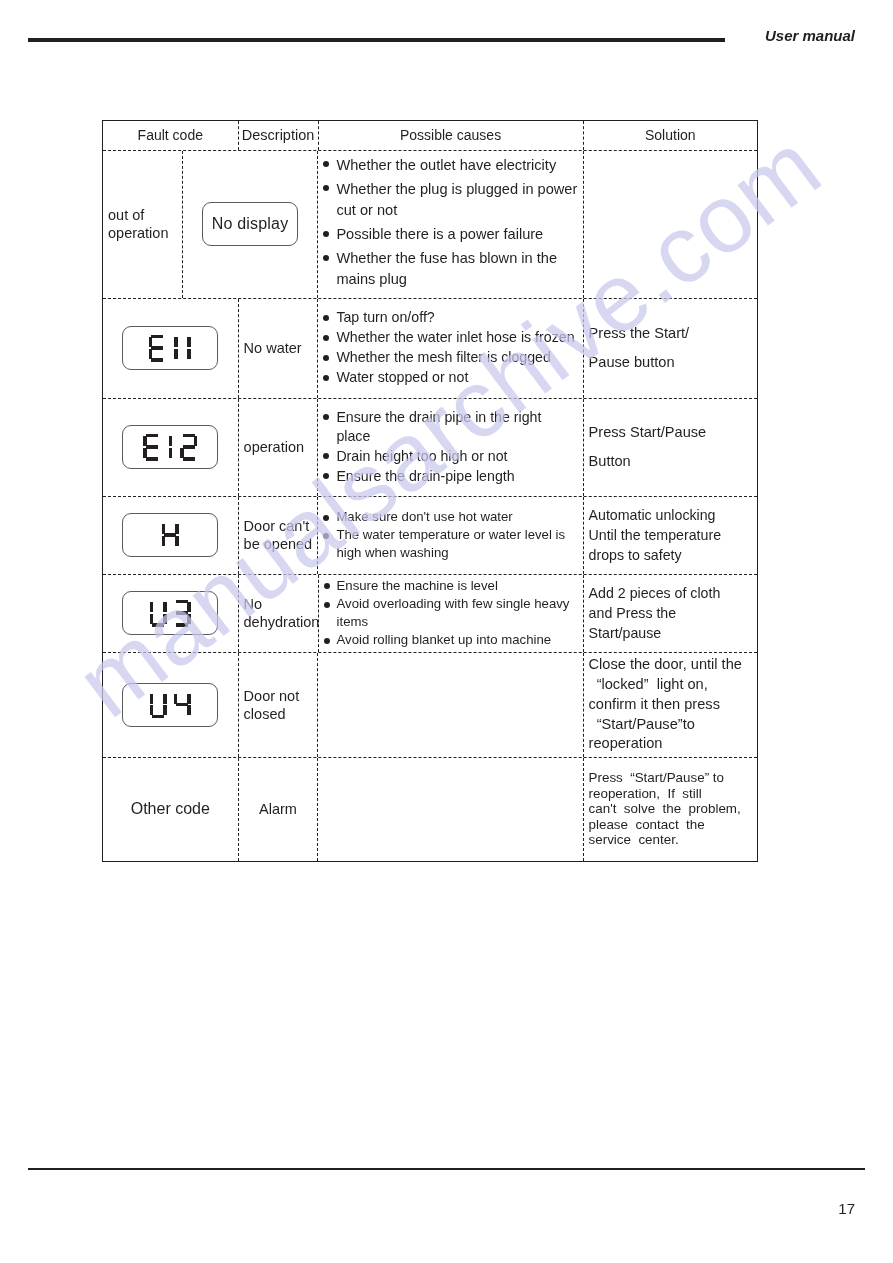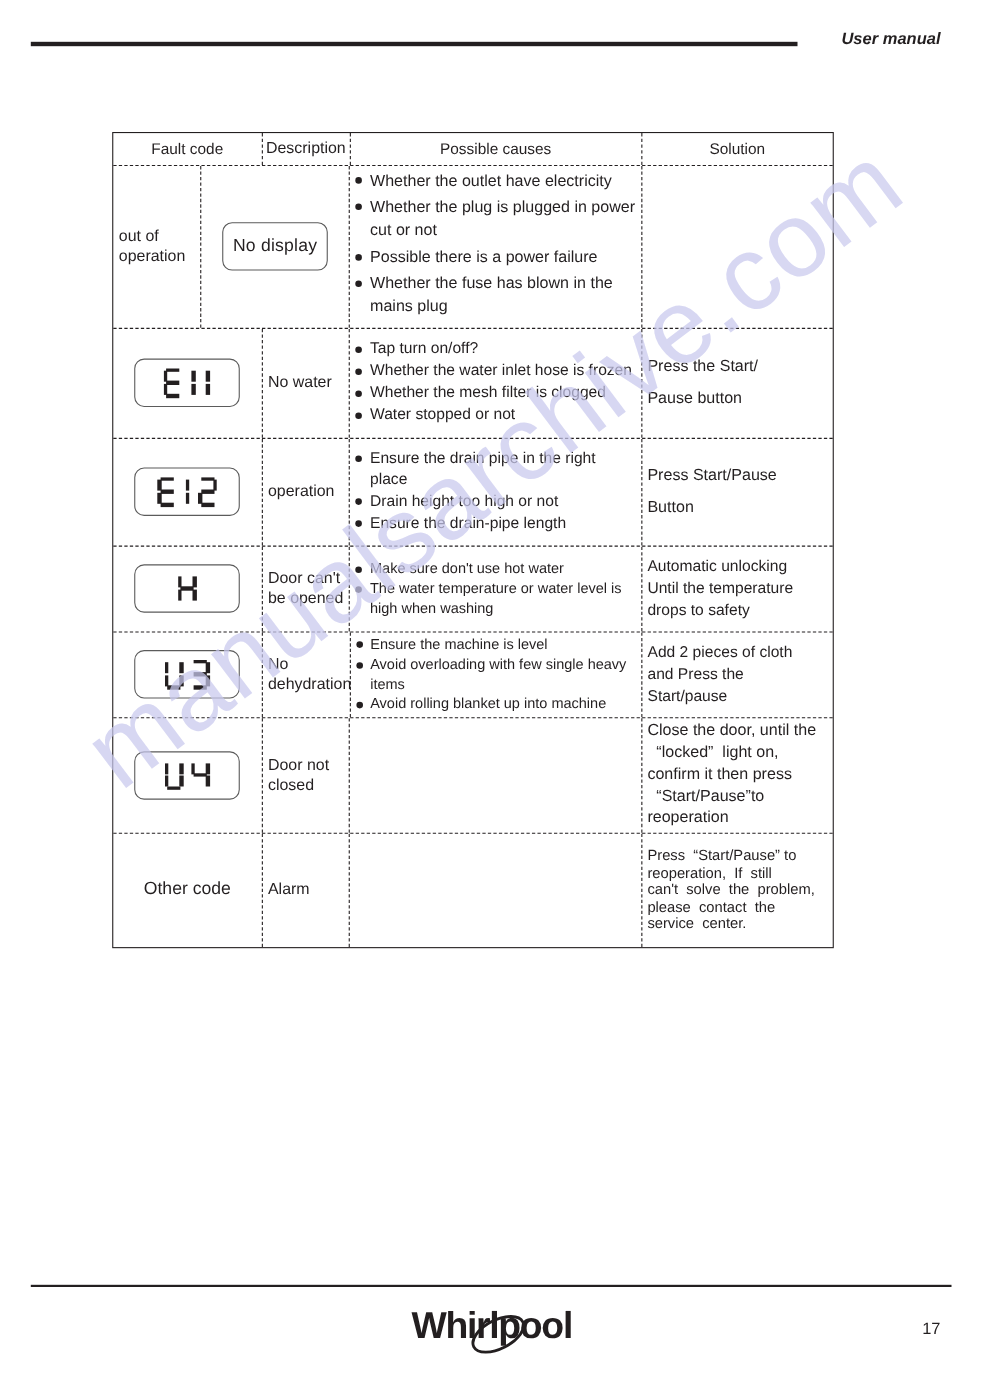--- a/index.html
+++ b/index.html
@@ -177,21 +177,21 @@
   
   .seg.narrow i.b { right: 1px; top: 2.6px; width: 3.6px; height: 10px; }
   .seg.narrow i.c { right: 1px; top: 14.3px; width: 3.6px; height: 10px; }
 
   
   .desc-text {
     font-size: 14.5px;
     line-height: 1.25;
     color: #231f20;
   }
-  .desc-text.centered { }
+  .desc-text.centered { text-align: center; }
 
   
   .cause-list {
     margin: 0;
     padding: 0;
     list-style: none;
   }
   .cause-list li {
     position: relative;
     padding-left: 13px;
@@ -492,20 +492,14 @@
     </div>
     <div class="cell col-sol">
       <div class="sol-text dense">Press&nbsp;&nbsp;“Start/Pause” to<br>reoperation,&nbsp; If&nbsp; still<br>can't&nbsp; solve&nbsp; the&nbsp; problem,<br>please&nbsp; contact&nbsp; the<br>service&nbsp; center.</div>
     </div>
   </div>
 
 </div>
 
 <div class="page-footer">
   <div class="footer-rule"></div>
-  <div class="brand-logo">
-    <svg viewBox="0 0 190 56" width="190" height="56" aria-hidden="true">
-      <text x="95" y="36" text-anchor="middle" font-family="'Liberation Sans', sans-serif" font-size="34" font-weight="600" fill="#231f20" letter-spacing="-1.2">Whirlpool</text>
-      <ellipse cx="101" cy="33" rx="25" ry="13" transform="rotate(-27 101 33)" fill="none" stroke="#231f20" stroke-width="2.6"></ellipse>
-    </svg>
-  </div>
   <div class="page-number">17</div>
 </div>
 
 </body></html>

